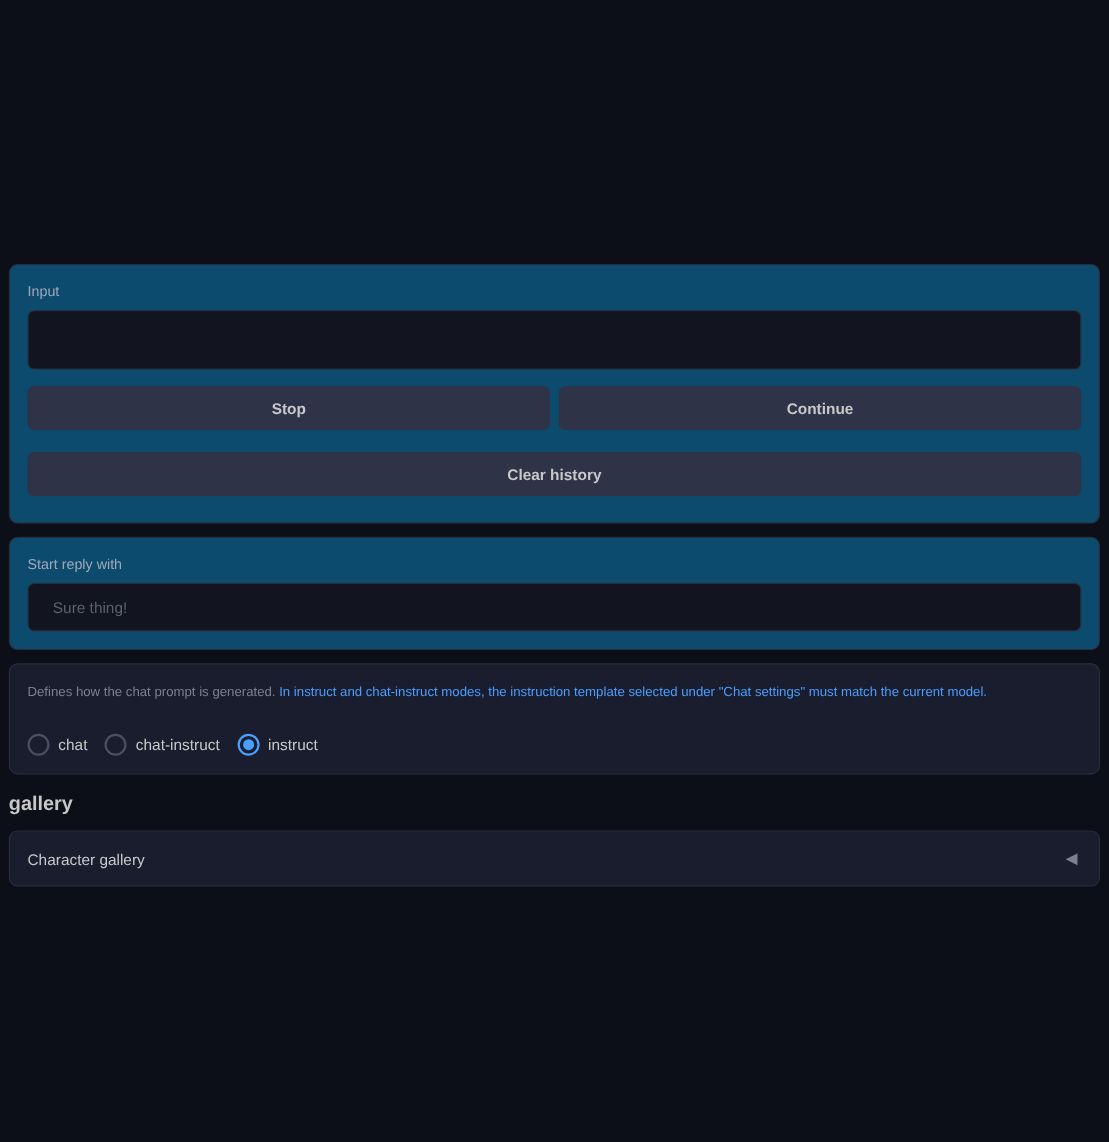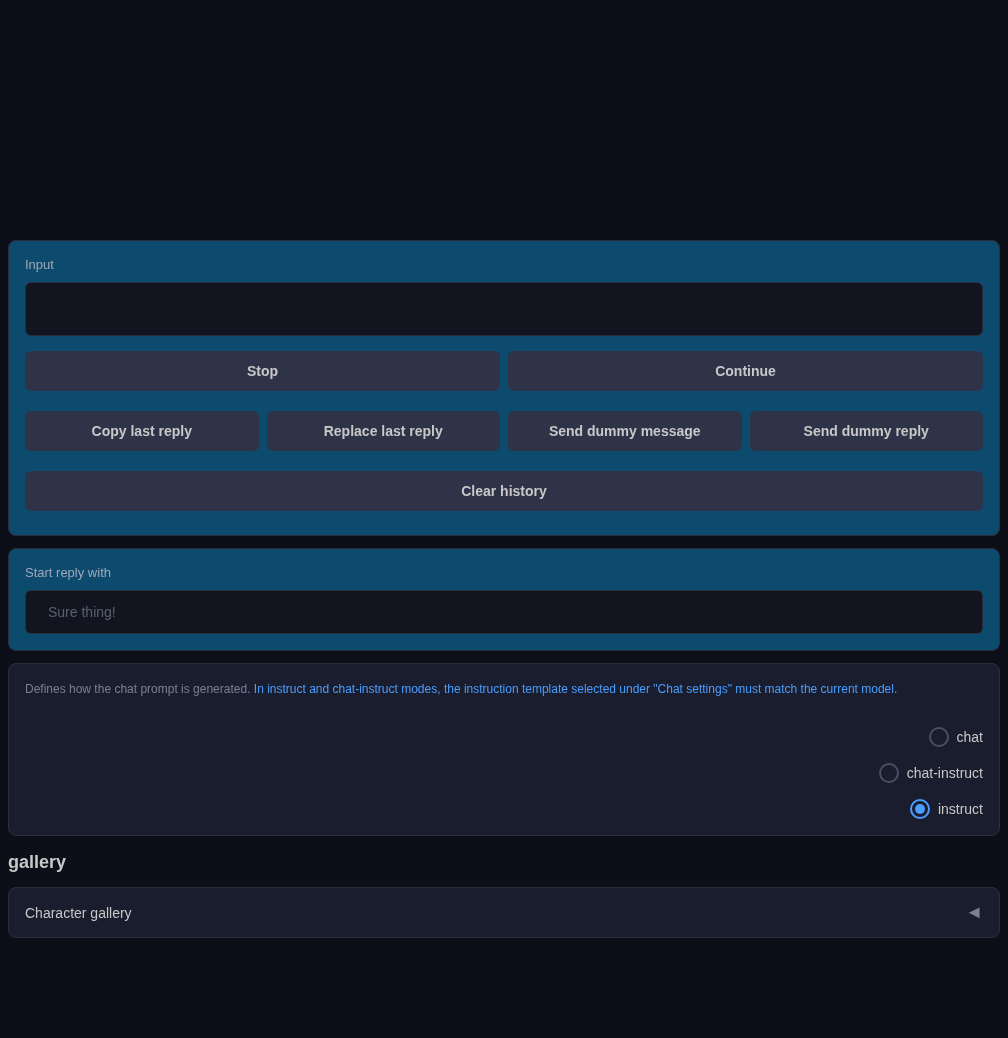--- a/index.html
+++ b/index.html
@@ -123,22 +123,21 @@
       line-height: 1.5;
     }
 
     .mode-description .highlight {
       color: #4a9eff;
     }
 
     .radio-group {
       display: flex;
       gap: 16px;
-      align-items: flex-end;
-      flex-direction: column;
+      align-items: flex-start;
     }
 
     .radio-option {
       display: flex;
       align-items: center;
       gap: 8px;
       cursor: pointer;
     }
 
     .radio-circle {
@@ -214,26 +213,20 @@
 
   
   <div class="button-row" style="margin-top: 12px;">
     <button class="btn btn-dark">Stop</button>
     <button class="btn btn-dark">Continue</button>
   </div>
 
   
 
   
-  <div class="button-row">
-    <button class="btn btn-dark">Copy last reply</button>
-    <button class="btn btn-dark">Replace last reply</button>
-    <button class="btn btn-dark">Send dummy message</button>
-    <button class="btn btn-dark">Send dummy reply</button>
-  </div>
 
   
   <button class="btn-full">Clear history</button>
 </div>
 
 <div class="start-reply-panel">
   <div class="section-label">Start reply with</div>
   <input type="text" class="input-field" placeholder="Sure thing!" style="">
 </div>
 

